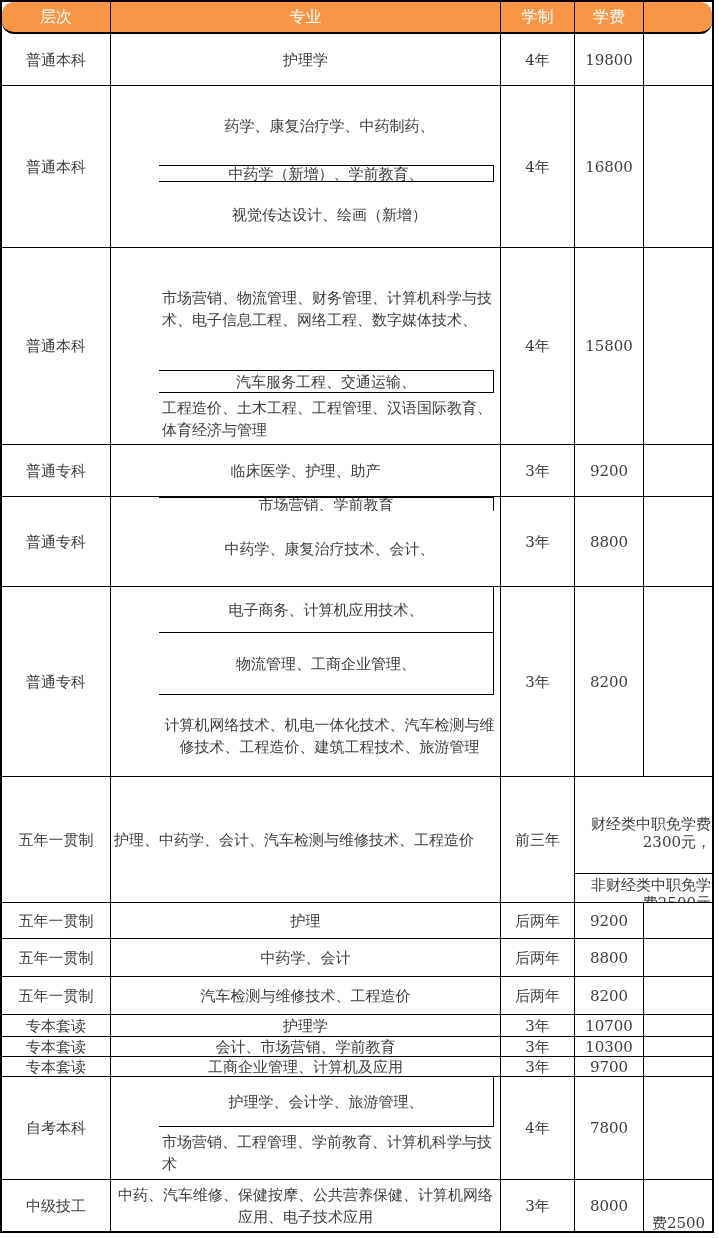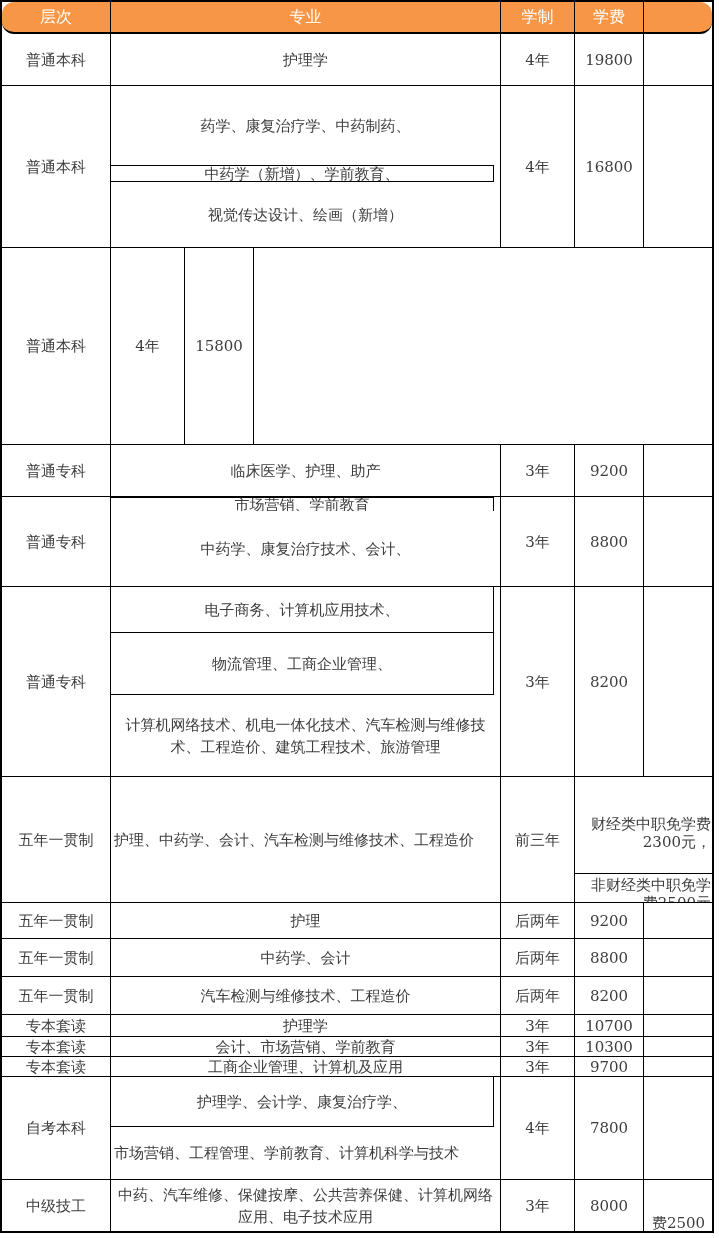--- a/index.html
+++ b/index.html
@@ -26,21 +26,21 @@
   }
   .c1{width:109px;flex:none;}
   .c2{width:390px;flex:none;}
   .c3{width:74px;flex:none;}
   .c4{width:69px;flex:none;}
   .c5{flex:1;border-right:none;margin-top:36px;}
   .left{justify-content:flex-start;text-align:left;padding:0 3px;}
   
   .col{flex-direction:column;align-items:stretch;justify-content:flex-start;padding:0;}
   .sub{display:flex;align-items:center;justify-content:center;text-align:center;
-       box-sizing:border-box;line-height:22px;flex:none;}
+       box-sizing:border-box;line-height:22px;flex:none;margin-left:48px;}
   .sub.left{justify-content:flex-start;text-align:left;padding:0 3px;}
   .grow{flex:1 1 auto;}
   
   .boxed{border-top:1px solid var(--border,#000);border-bottom:1px solid var(--border,#000);
          border-right:1px solid var(--border,#000);margin-right:6px;}
   .rb{border-bottom:1px solid var(--border,#000);border-right:1px solid var(--border,#000);margin-right:6px;}
   .tl{border-top:1px solid var(--border,#000);border-right:1px solid var(--border,#000);
       margin-right:6px;overflow:hidden;line-height:14px;}
   
   .rsub{box-sizing:border-box;text-align:right;padding:2px 1px 0 3px;line-height:18px;overflow:hidden;}
@@ -77,20 +77,25 @@
       <div class="sub boxed" style="height:17px">中药学（新增）、学前教育、</div>
       <div class="sub grow">视觉传达设计、绘画（新增）</div>
     </div>
     <div class="c c3">4年</div>
     <div class="c c4">16800</div>
     <div class="c c5"></div>
   </div>
 
   <div class="row" style="height:197px">
     <div class="c c1">普通本科</div>
+    <div class="c c2 col">
+      <div class="sub left" style="height:122px">市场营销、物流管理、财务管理、计算机科学与技术、电子信息工程、网络工程、数字媒体技术、</div>
+      <div class="sub boxed" style="height:23px">汽车服务工程、交通运输、</div>
+      <div class="sub grow left">工程造价、土木工程、工程管理、汉语国际教育、体育经济与管理</div>
+    </div>
     <div class="c c3">4年</div>
     <div class="c c4">15800</div>
     <div class="c c5"></div>
   </div>
 
   <div class="row" style="height:52px">
     <div class="c c1">普通专科</div>
     <div class="c c2">临床医学、护理、助产</div>
     <div class="c c3">3年</div>
     <div class="c c4">9200</div>
@@ -172,21 +177,21 @@
     <div class="c c1">专本套读</div>
     <div class="c c2">工商企业管理、计算机及应用</div>
     <div class="c c3">3年</div>
     <div class="c c4">9700</div>
     <div class="c c5"></div>
   </div>
 
   <div class="row" style="height:103px">
     <div class="c c1">自考本科</div>
     <div class="c c2 col">
-      <div class="sub rb" style="height:50px">护理学、会计学、康复治疗学、</div>
+      <div class="sub rb" style="height:50px">护理学、会计学、旅游管理、</div>
       <div class="sub grow left">市场营销、工程管理、学前教育、计算机科学与技术</div>
     </div>
     <div class="c c3">4年</div>
     <div class="c c4">7800</div>
     <div class="c c5"></div>
   </div>
 
   <div class="row last" style="height:51px">
     <div class="c c1">中级技工</div>
     <div class="c c2">中药、汽车维修、保健按摩、公共营养保健、计算机网络应用、电子技术应用</div>

